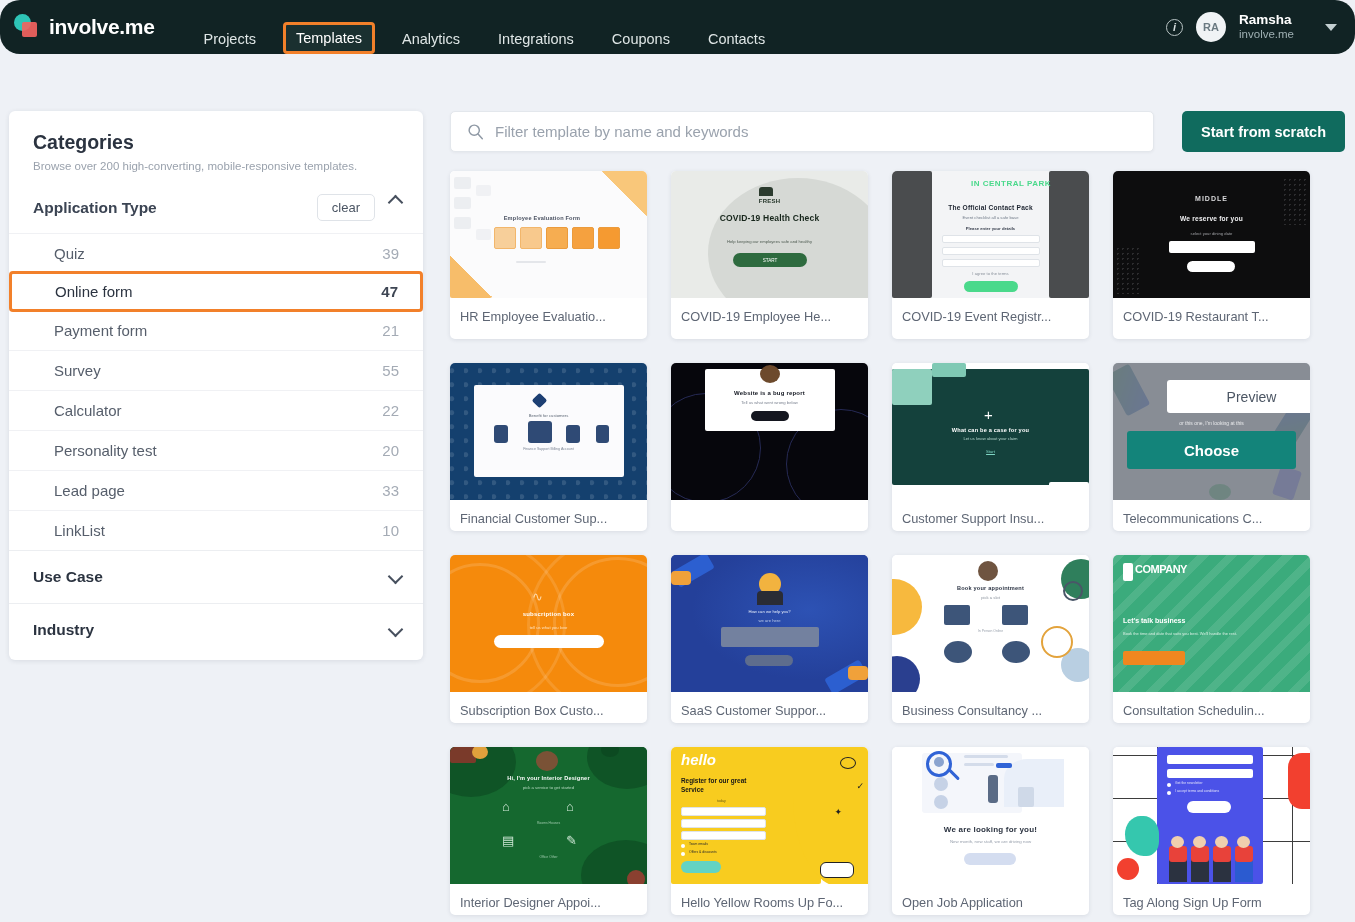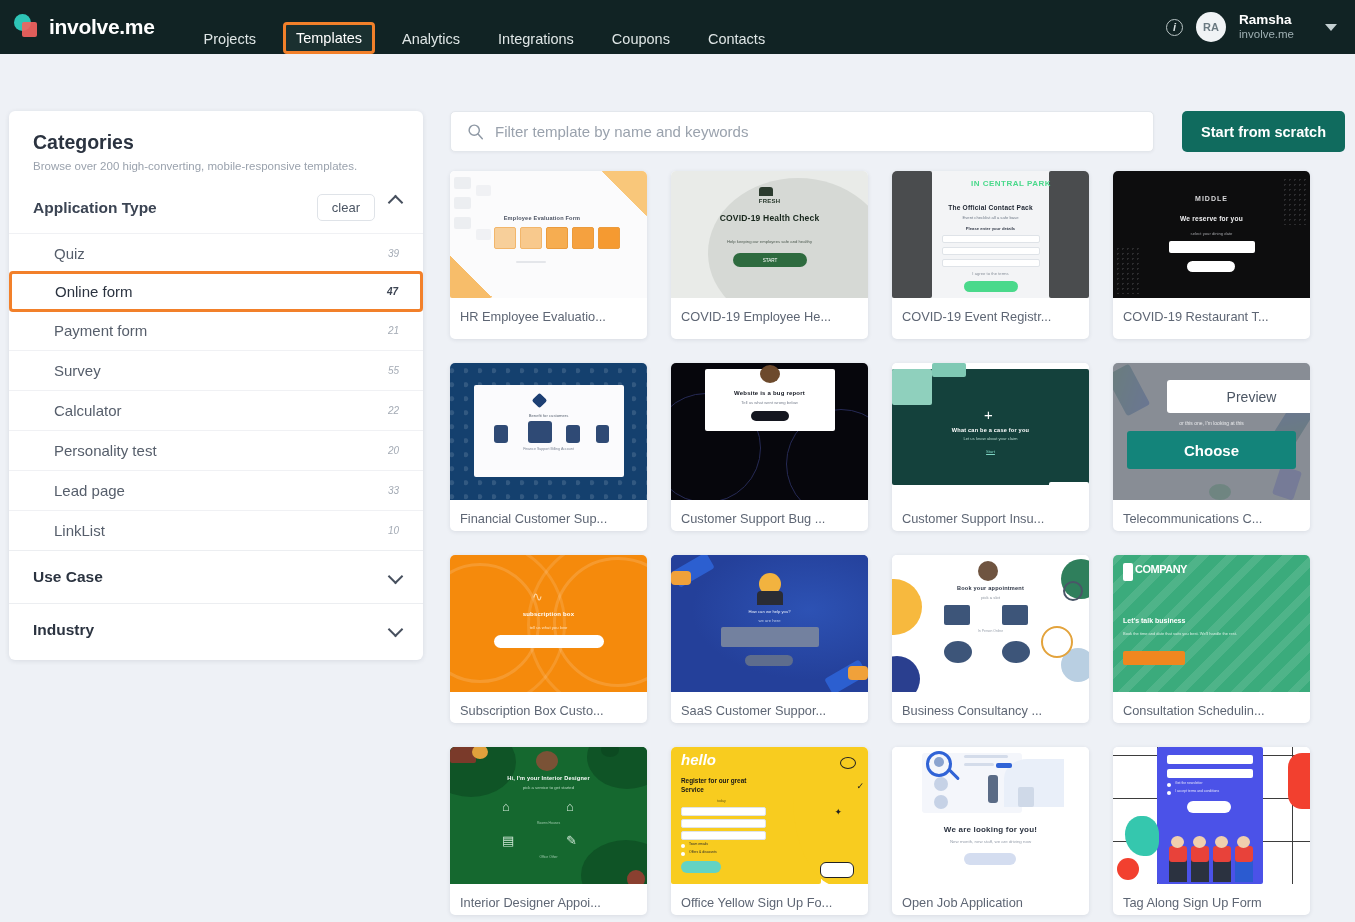--- a/index.html
+++ b/index.html
@@ -8,21 +8,21 @@
     overflow: hidden;
     background: #eef1f6;
     font-family: "Liberation Sans", sans-serif;
   }
 
   
   .topnav {
     position: absolute; top: 0; left: 0;
     width: 1355px; height: 54px;
     background: #112324;
-    display: flex; align-items: center;
+    display: flex; align-items: center; border-radius: 20px;
   }
   .logo-wrap {
     display: flex; align-items: center;
     margin-left: 14px; gap: 7px;
   }
   .logo-mark { position: relative; width: 28px; height: 28px; }
   .logo-circle {
     position: absolute; left: 0; top: 1px;
     width: 17px; height: 17px; border-radius: 50%;
     background: #2ec4b6;
@@ -120,21 +120,21 @@
   .chev.down::before { transform: rotate(-45deg); top: 1px; }
 
   .cat-list { }
   .cat-item {
     display: flex; align-items: center; justify-content: space-between;
     padding: 11px 24px 11px 45px;
     border-top: 1px solid #f0f1f4;
     cursor: pointer;
   }
   .cat-label { font-size: 15px; color: #565e6b; }
-  .cat-count { font-size: 10px; color: #a4abb5; font-style: italic; }
+  .cat-count { font-size: 15px; color: #a4abb5; }
   .cat-item.selected {
     position: relative;
     border: 3px solid #f2802a;
     border-radius: 4px;
     margin: -2px 0px;
     padding: 9px 22px 9px 43px;
     background: #ffffff;
     z-index: 3;
   }
   .cat-item.selected .cat-label { color: #2b3340; font-weight: normal; }
@@ -406,21 +406,20 @@
       <div class="card tall">
         <div class="thumb" style="background:#06060c;">
           <div style="position:absolute;left:-20px;top:30px;width:110px;height:110px;border:1px solid #262a55;border-radius:50%;"></div>
           <div style="position:absolute;right:-28px;top:46px;width:110px;height:110px;border:1px solid #262a55;border-radius:50%;"></div>
           <div class="tblk" style="left:34px;top:6px;width:130px;height:62px;background:#ffffff;"></div>
           <div class="tblk" style="left:89px;top:2px;width:20px;height:18px;border-radius:50%;background:#6d4a2c;"></div>
           <div class="tcap" style="top:27px;color:#121620;font-size:6px;">Website is a bug report</div>
           <div class="tsub" style="top:37px;color:#7c8391;">Tell us what went wrong below</div>
           <div class="tbtn" style="left:80px;top:48px;width:38px;height:10px;background:#14161f;"></div>
         </div>
-        <div class="card-title">Customer Support Bug ...</div>
       </div>
 
       <div class="card tall">
         <div class="thumb" style="background:#ffffff;">
           <div class="tblk" style="left:0;top:6px;width:197px;height:116px;background:#14413c;"></div>
           <div class="tblk" style="left:0;top:6px;width:40px;height:36px;background:#8fd0bd;"></div>
           <div class="tblk" style="left:40px;top:0px;width:34px;height:14px;background:#7fc9b4;"></div>
           <div class="tblk" style="right:0;bottom:0;width:40px;height:18px;background:#ffffff;"></div>
           <div style="position:absolute;left:92px;top:44px;color:#fff;font-size:15px;line-height:1;">+</div>
           <div class="tcap" style="top:64px;color:#ffffff;font-size:5.6px;">What can be a case for you</div>
@@ -542,21 +541,21 @@
           <div class="tblk" style="left:10px;top:97px;width:4px;height:4px;border-radius:50%;background:#fff;"></div>
           <div style="position:absolute;left:18px;top:95px;color:#2c2c2c;font-size:3.4px;">Team emails</div>
           <div class="tblk" style="left:10px;top:105px;width:4px;height:4px;border-radius:50%;background:#fff;"></div>
           <div style="position:absolute;left:18px;top:103px;color:#2c2c2c;font-size:3.4px;">Offers &amp; discounts</div>
           <div class="tbtn" style="left:10px;top:114px;width:40px;height:12px;background:#63d3c3;border-radius:7px;"></div>
           <div style="position:absolute;right:12px;top:10px;width:16px;height:12px;border:1.4px solid #222;border-radius:50%;"></div>
           <div style="position:absolute;right:4px;top:34px;color:#222;font-size:9px;">✓</div>
           <div style="position:absolute;right:26px;top:60px;color:#222;font-size:9px;">✦</div>
           <div class="tblk" style="right:14px;bottom:6px;width:34px;height:16px;background:#ffffff;border:1.4px solid #222;border-radius:6px;"></div>
         </div>
-        <div class="card-title">Office Yellow Sign Up Fo...</div>
+        <div class="card-title">Hello Yellow Rooms Up Fo...</div>
       </div>
 
       <div class="card tall">
         <div class="thumb" style="background:#ffffff;">
           <div class="tblk" style="left:30px;top:6px;width:100px;height:60px;background:#f4f6fb;border-radius:3px;"></div>
           <div class="tblk" style="left:112px;top:12px;width:60px;height:48px;background:#e9eff9;border-radius:40% 0 0 0;"></div>
           <div style="position:absolute;left:34px;top:4px;width:26px;height:26px;border-radius:50%;border:3px solid #3063d6;"></div>
           <div class="tblk" style="left:42px;top:10px;width:10px;height:10px;border-radius:50%;background:#8aa3cf;"></div>
           <div class="tblk" style="left:55px;top:26px;width:14px;height:3px;background:#3063d6;transform:rotate(45deg);border-radius:2px;"></div>
           <div class="tblk" style="left:72px;top:8px;width:44px;height:3px;background:#d4dcea;"></div>

